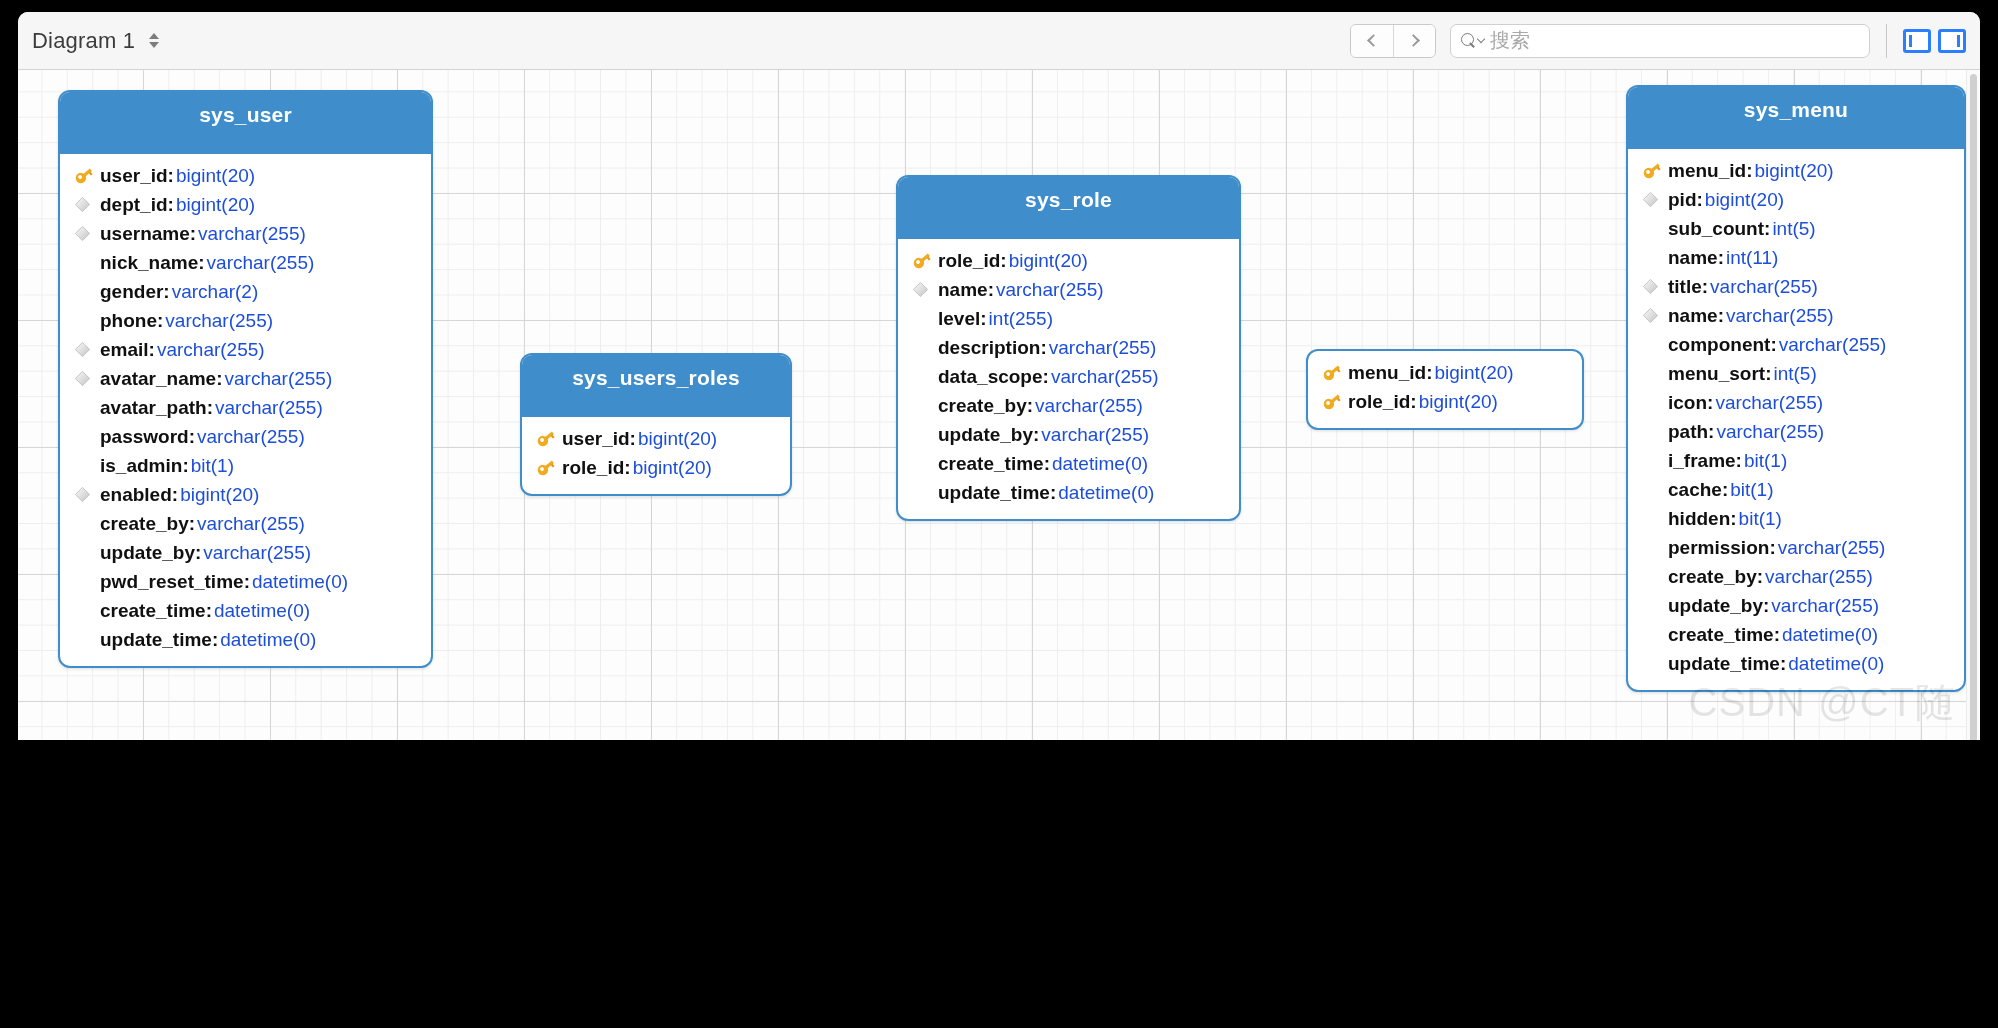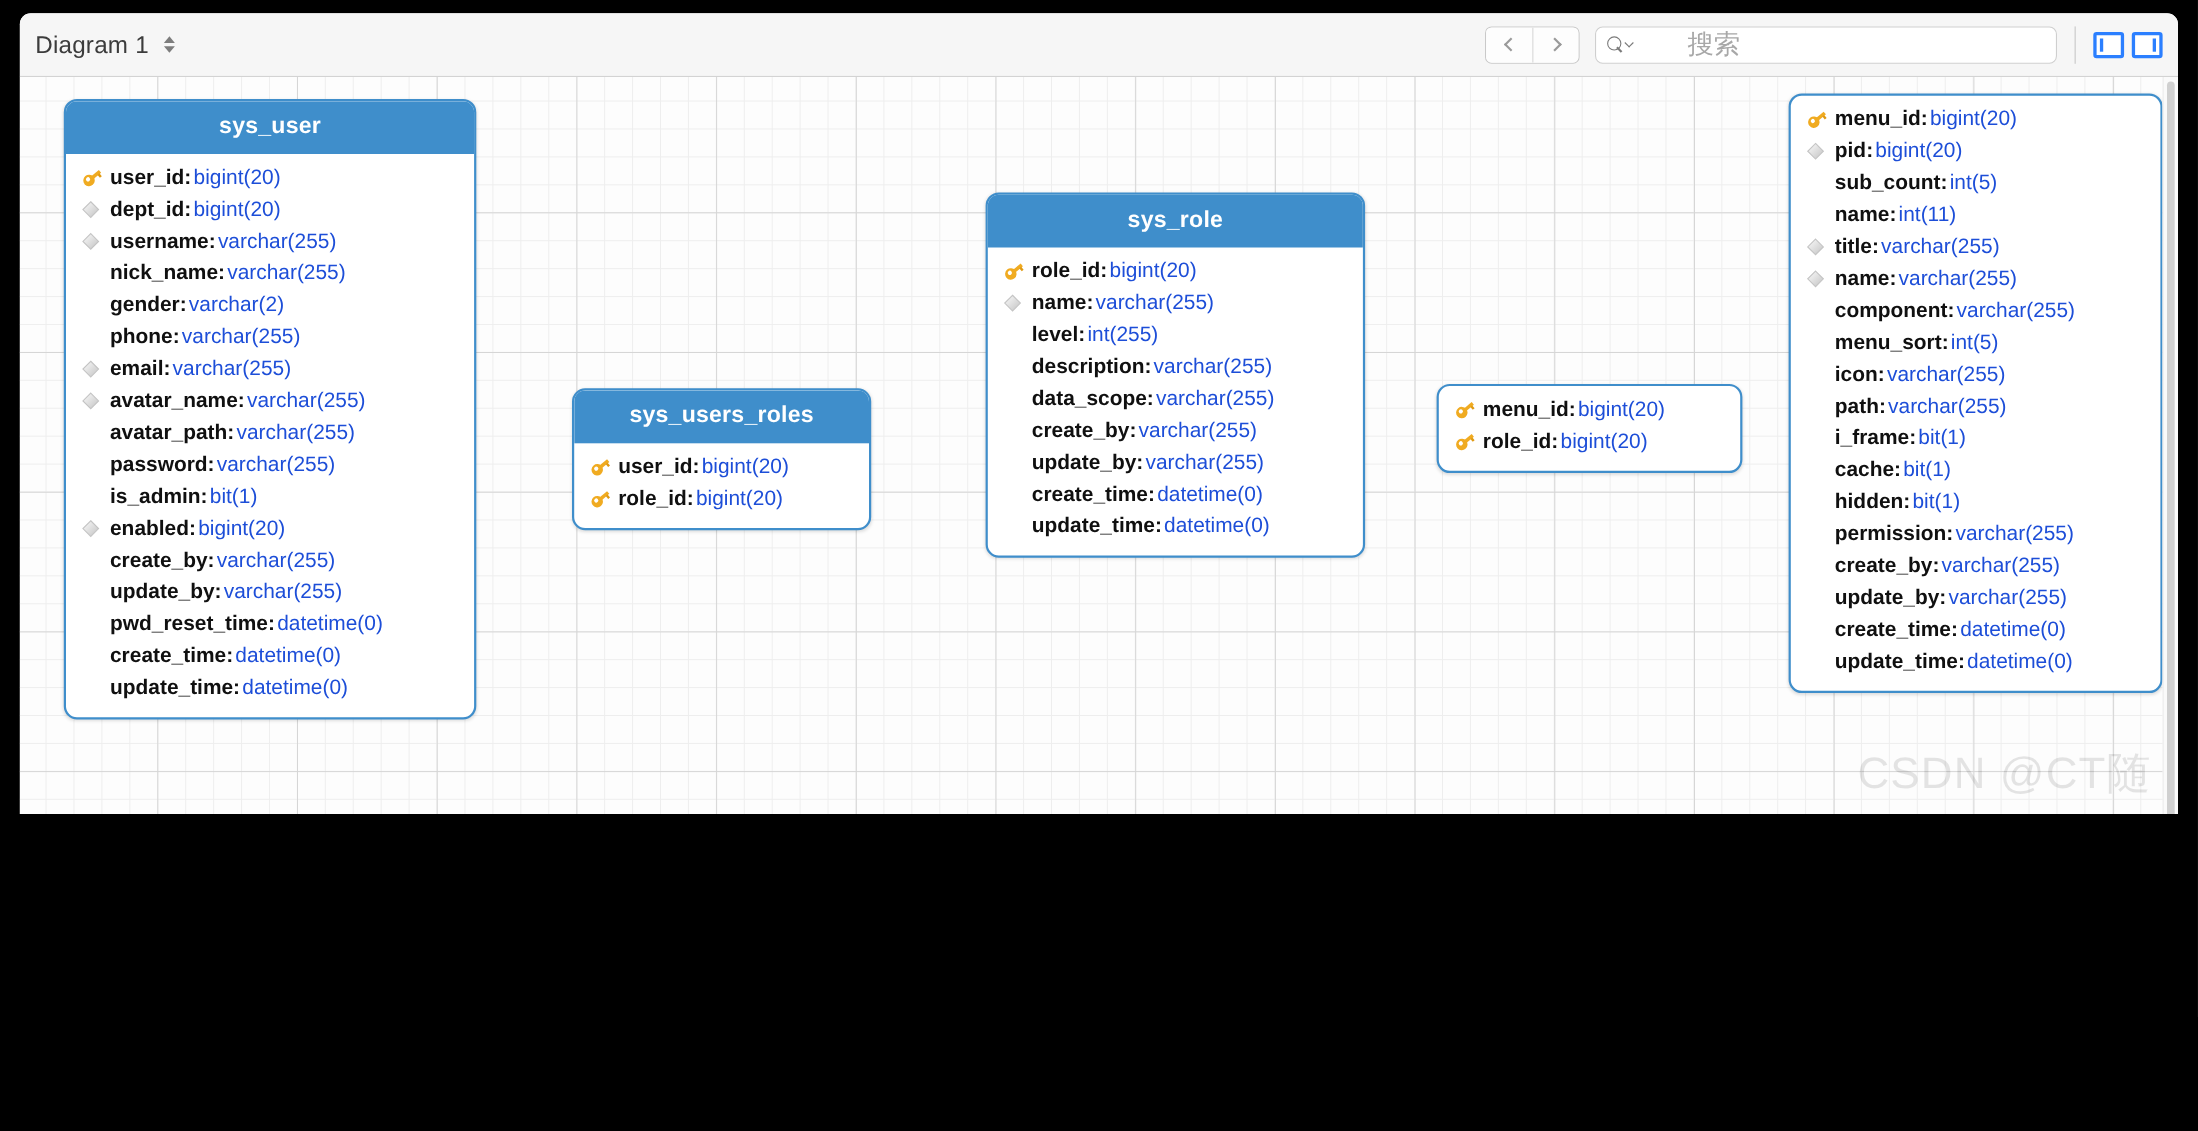--- a/index.html
+++ b/index.html
@@ -134,26 +134,25 @@
   .mini-chev {
     width: 6px; height: 6px;
     border-bottom: 1.6px solid #7b7b7b;
     border-right: 1.6px solid #7b7b7b;
     transform: rotate(45deg);
     margin-bottom: 3px;
   }
   .search-input {
     border: none;
     outline: none;
-    font-size: 24px;
+    font-size: 20px;
     color: #4a4a4a;
     background: transparent;
     width: 100%;
     font-family: "Liberation Sans", sans-serif;
-    margin-left: 44px;
   }
   .search-input::placeholder { color: #a8a8a8; }
 
   .tb-divider {
     width: 1px;
     height: 34px;
     background: #c8c8c8;
     margin: 0 16px;
   }
 
@@ -200,21 +199,21 @@
     border-radius: 12px;
     overflow: hidden;
     box-shadow: 0 1px 3px rgba(0,0,0,.13);
   }
   .table-header {
     background: #3f8ecb;
     color: #ffffff;
     font-size: 21px;
     font-weight: bold;
     text-align: center;
-    padding: 11px 16px 13px;
+    padding: 11px 16px 27px;
     letter-spacing: .2px;
   }
   .table-body { padding: 7px 0 12px; }
 
   .col-row {
     display: flex;
     align-items: center;
     padding: 3.5px 16px 3.5px 14px;
     font-size: 19px;
     white-space: nowrap;
@@ -623,20 +622,21 @@
                   </g>
                 </svg>
               </span>
               <span class="col-name">role_id</span>
               <span class="col-sep">:</span>
               <span class="col-type"> bigint(20)</span>
             </div>
           </div>
         </div>
         <div class="table-node" style="left: 1608px; top: 15px; width: 340px;">
+          <div class="table-header">sys_menu</div>
           <div class="table-body">
             <div class="col-row">
               <span class="col-icon">
                 <svg class="key-icon" viewBox="0 0 20 17">
                   <g transform="rotate(-40 10 8.5)">
                     <circle cx="6" cy="8.5" r="5.2" fill="#f0ab21"></circle>
                     <circle cx="6" cy="7.1" r="1.9" fill="#fff"></circle>
                     <rect x="10" y="6.9" width="9" height="3.2" fill="#f0ab21"></rect>
                     <rect x="15.2" y="9.6" width="2.2" height="3.4" fill="#e09a12"></rect>
                   </g>

